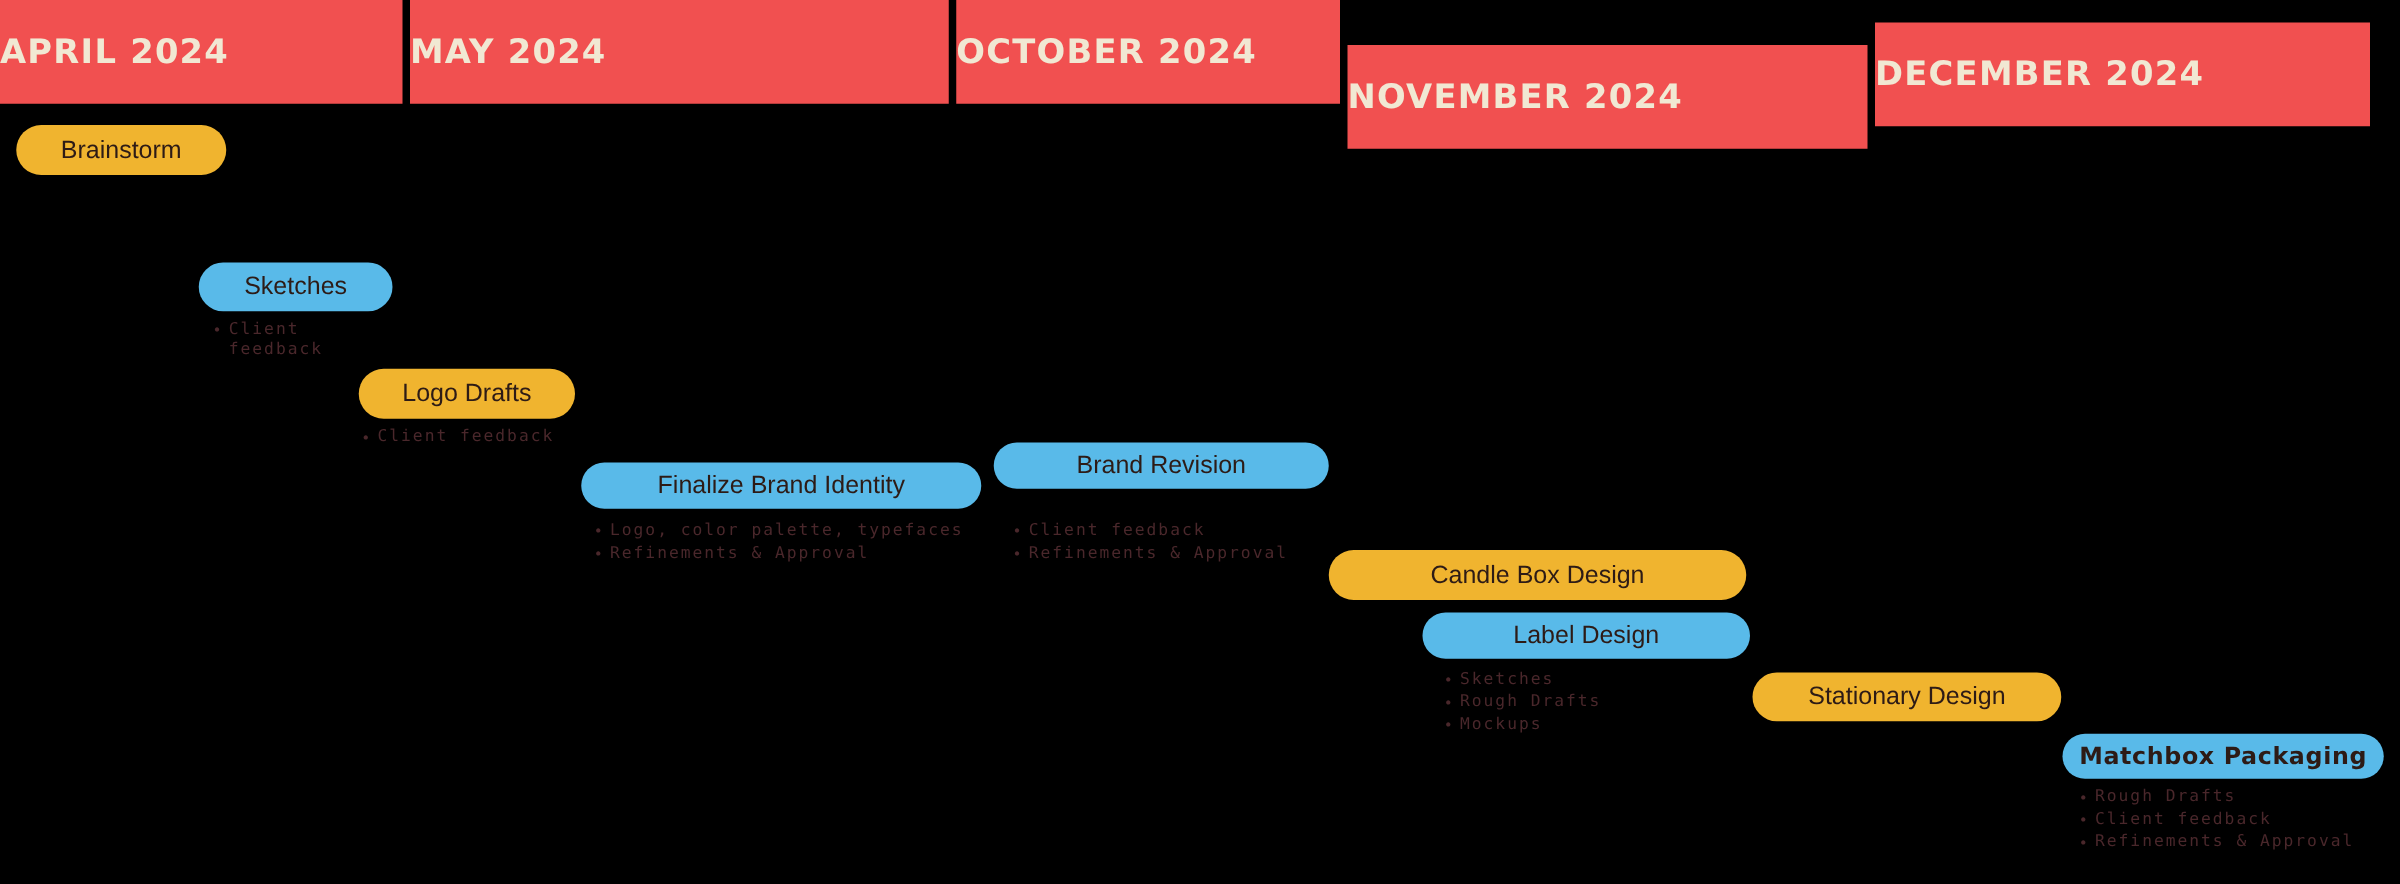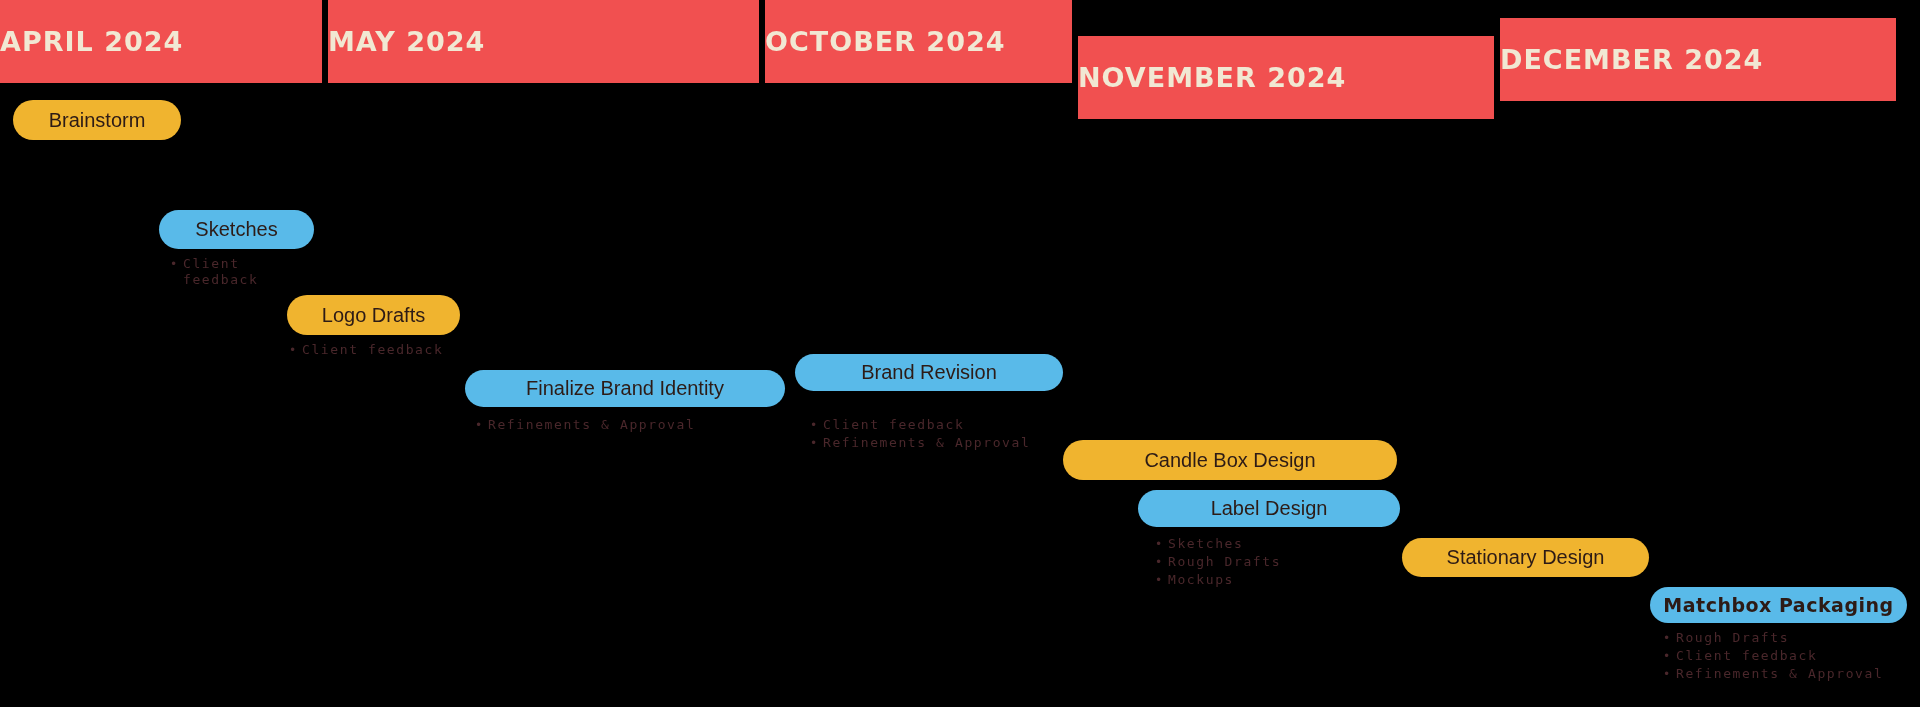--- a/index.html
+++ b/index.html
@@ -143,20 +143,21 @@
       <div id="task-logo-drafts" class="pill yellow">
         <span>Logo Drafts</span>
       </div>
       <ul id="bullets-logo-drafts" class="bullets">
         <li>Client feedback</li>
       </ul>
       <div id="task-finalize-brand-identity" class="pill blue">
         <span>Finalize Brand Identity</span>
       </div>
       <ul id="bullets-finalize-brand-identity" class="bullets">
+        <li>Logo, color palette, typefaces</li>
         <li>Refinements &amp; Approval</li>
       </ul>
       <div id="task-brand-revision" class="pill blue">
         <span>Brand Revision</span>
       </div>
       <ul id="bullets-brand-revision" class="bullets">
         <li>Client feedback</li>
         <li>Refinements &amp; Approval</li>
       </ul>
       <div id="task-label-design" class="pill blue">

